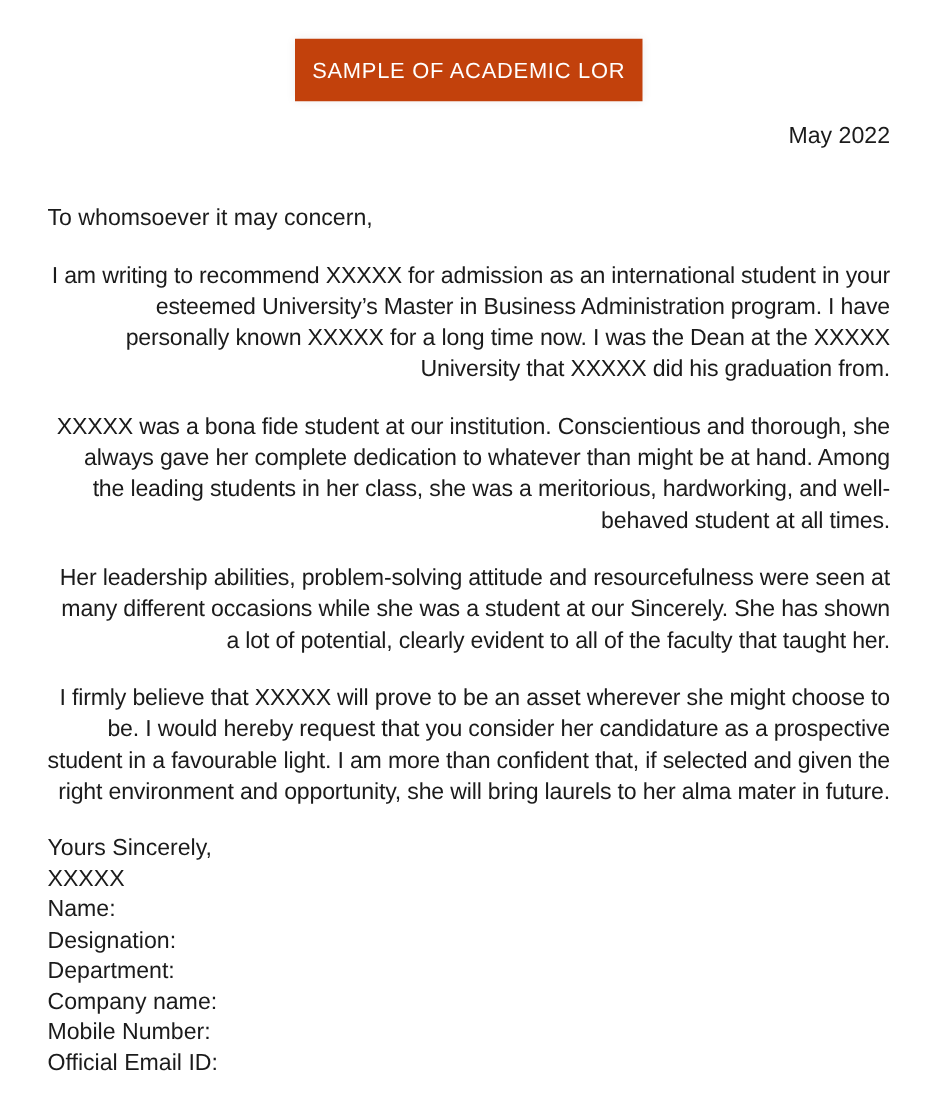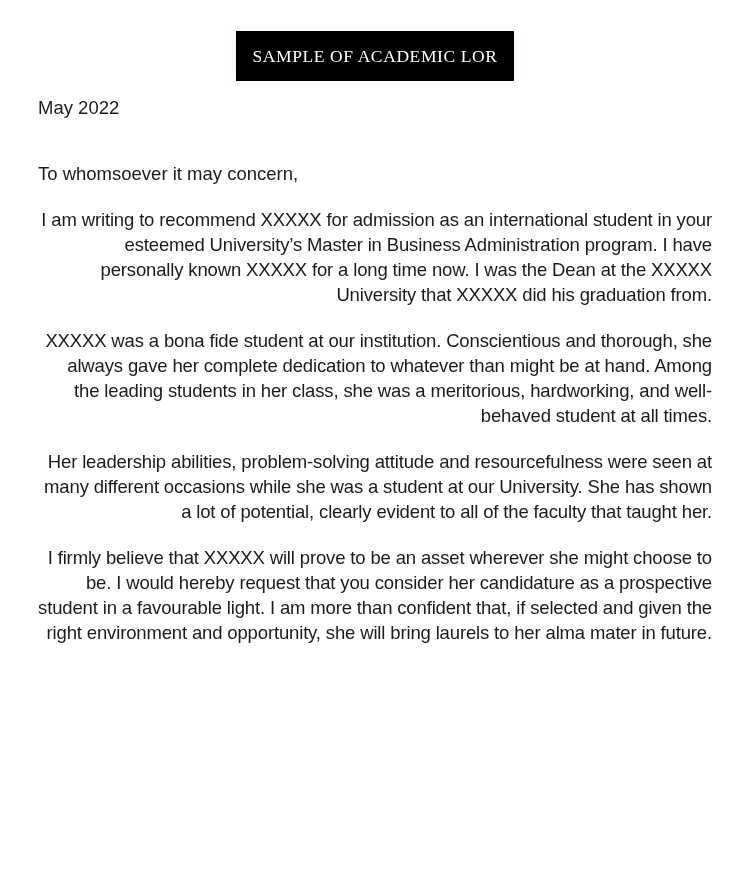--- a/index.html
+++ b/index.html
@@ -29,20 +29,21 @@
   }
   .banner-label {
     color: #ffffff;
     font-size: 17.5px;
     letter-spacing: 0.6px;
     white-space: nowrap;
   }
   .date-line {
     margin-top: 14px;
     padding: 0 38px;
+    text-align: right;
     font-size: 18.5px;
     line-height: 25px;
   }
   .body-text {
     padding: 0 38px;
     margin-top: 41px;
   }
   .salutation {
     margin-top: 27px;
     font-size: 18.5px;
@@ -62,33 +63,43 @@
   }
   .sig-line {
     white-space: nowrap;
   }
 </style>
 </head>
 <body>
 
 <div class="page" style="background: rgb(255, 255, 255); color: rgb(27, 27, 27);">
 
-  <div class="banner" style="background: #000000; font-family: Liberation Serif, serif;">
+  <div class="banner" style="background: #c2410c;">
     <span class="banner-label" style="color: rgb(255, 255, 255);">SAMPLE OF ACADEMIC LOR</span>
   </div>
 
   <div class="date-line">May 2022</div>
 
   <div class="body-text">
 
     <div class="salutation">To whomsoever it may concern,</div>
 
     <p class="para">I am writing to recommend XXXXX for admission as an international student in your esteemed University’s Master in Business Administration program. I have personally known XXXXX for a long time now. I was the Dean at the XXXXX University that XXXXX did his graduation from.</p>
 
     <p class="para">XXXXX was a bona fide student at our institution. Conscientious and thorough, she always gave her complete dedication to whatever than might be at hand. Among the leading students in her class, she was a meritorious, hardworking, and well-behaved student at all times.</p>
 
-    <p class="para">Her leadership abilities, problem-solving attitude and resourcefulness were seen at many different occasions while she was a student at our University. She has shown a lot of potential, clearly evident to all of the faculty that taught her.</p>
+    <p class="para">Her leadership abilities, problem-solving attitude and resourcefulness were seen at many different occasions while she was a student at our Sincerely. She has shown a lot of potential, clearly evident to all of the faculty that taught her.</p>
 
     <p class="para">I firmly believe that XXXXX will prove to be an asset wherever she might choose to be. I would hereby request that you consider her candidature as a prospective student in a favourable light. I am more than confident that, if selected and given the right environment and opportunity, she will bring laurels to her alma mater in future.</p>
 
+    <div class="signature">
+      <div class="sig-line">Yours Sincerely,</div>
+      <div class="sig-line">XXXXX</div>
+      <div class="sig-line">Name:</div>
+      <div class="sig-line">Designation:</div>
+      <div class="sig-line">Department:</div>
+      <div class="sig-line">Company name:</div>
+      <div class="sig-line">Mobile Number:</div>
+      <div class="sig-line">Official Email ID:</div>
+    </div>
 
   </div>
 </div>
 
 </body></html>

